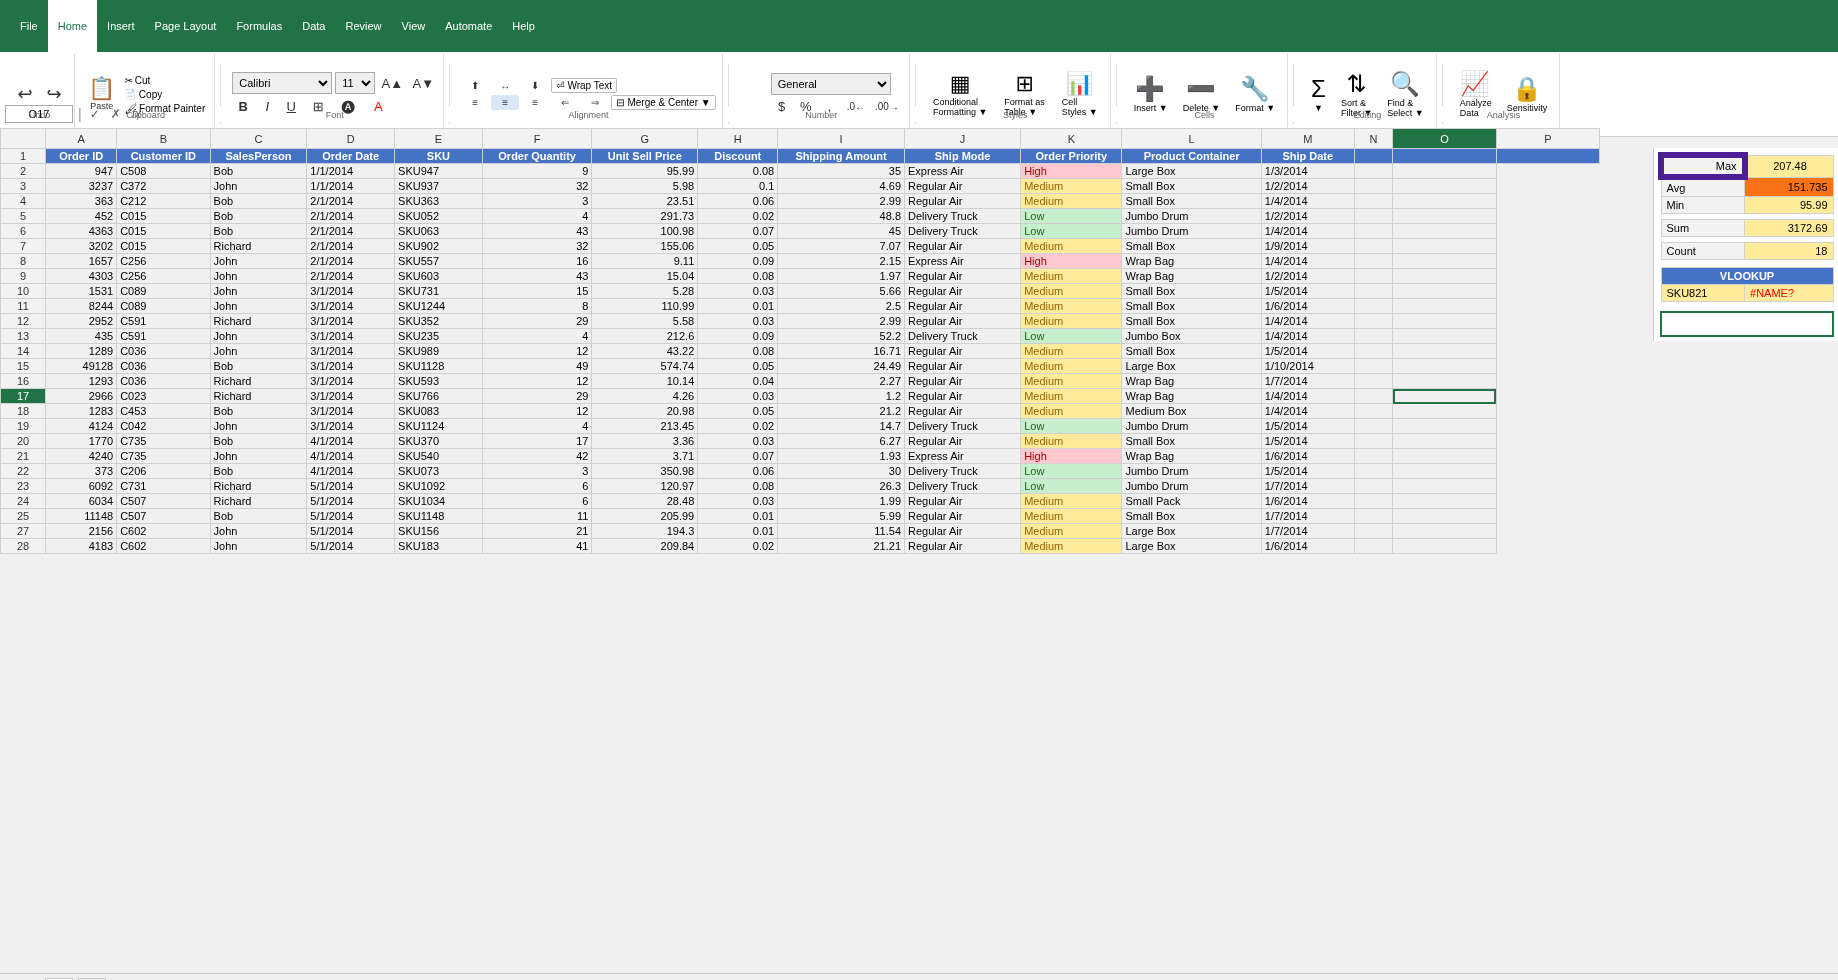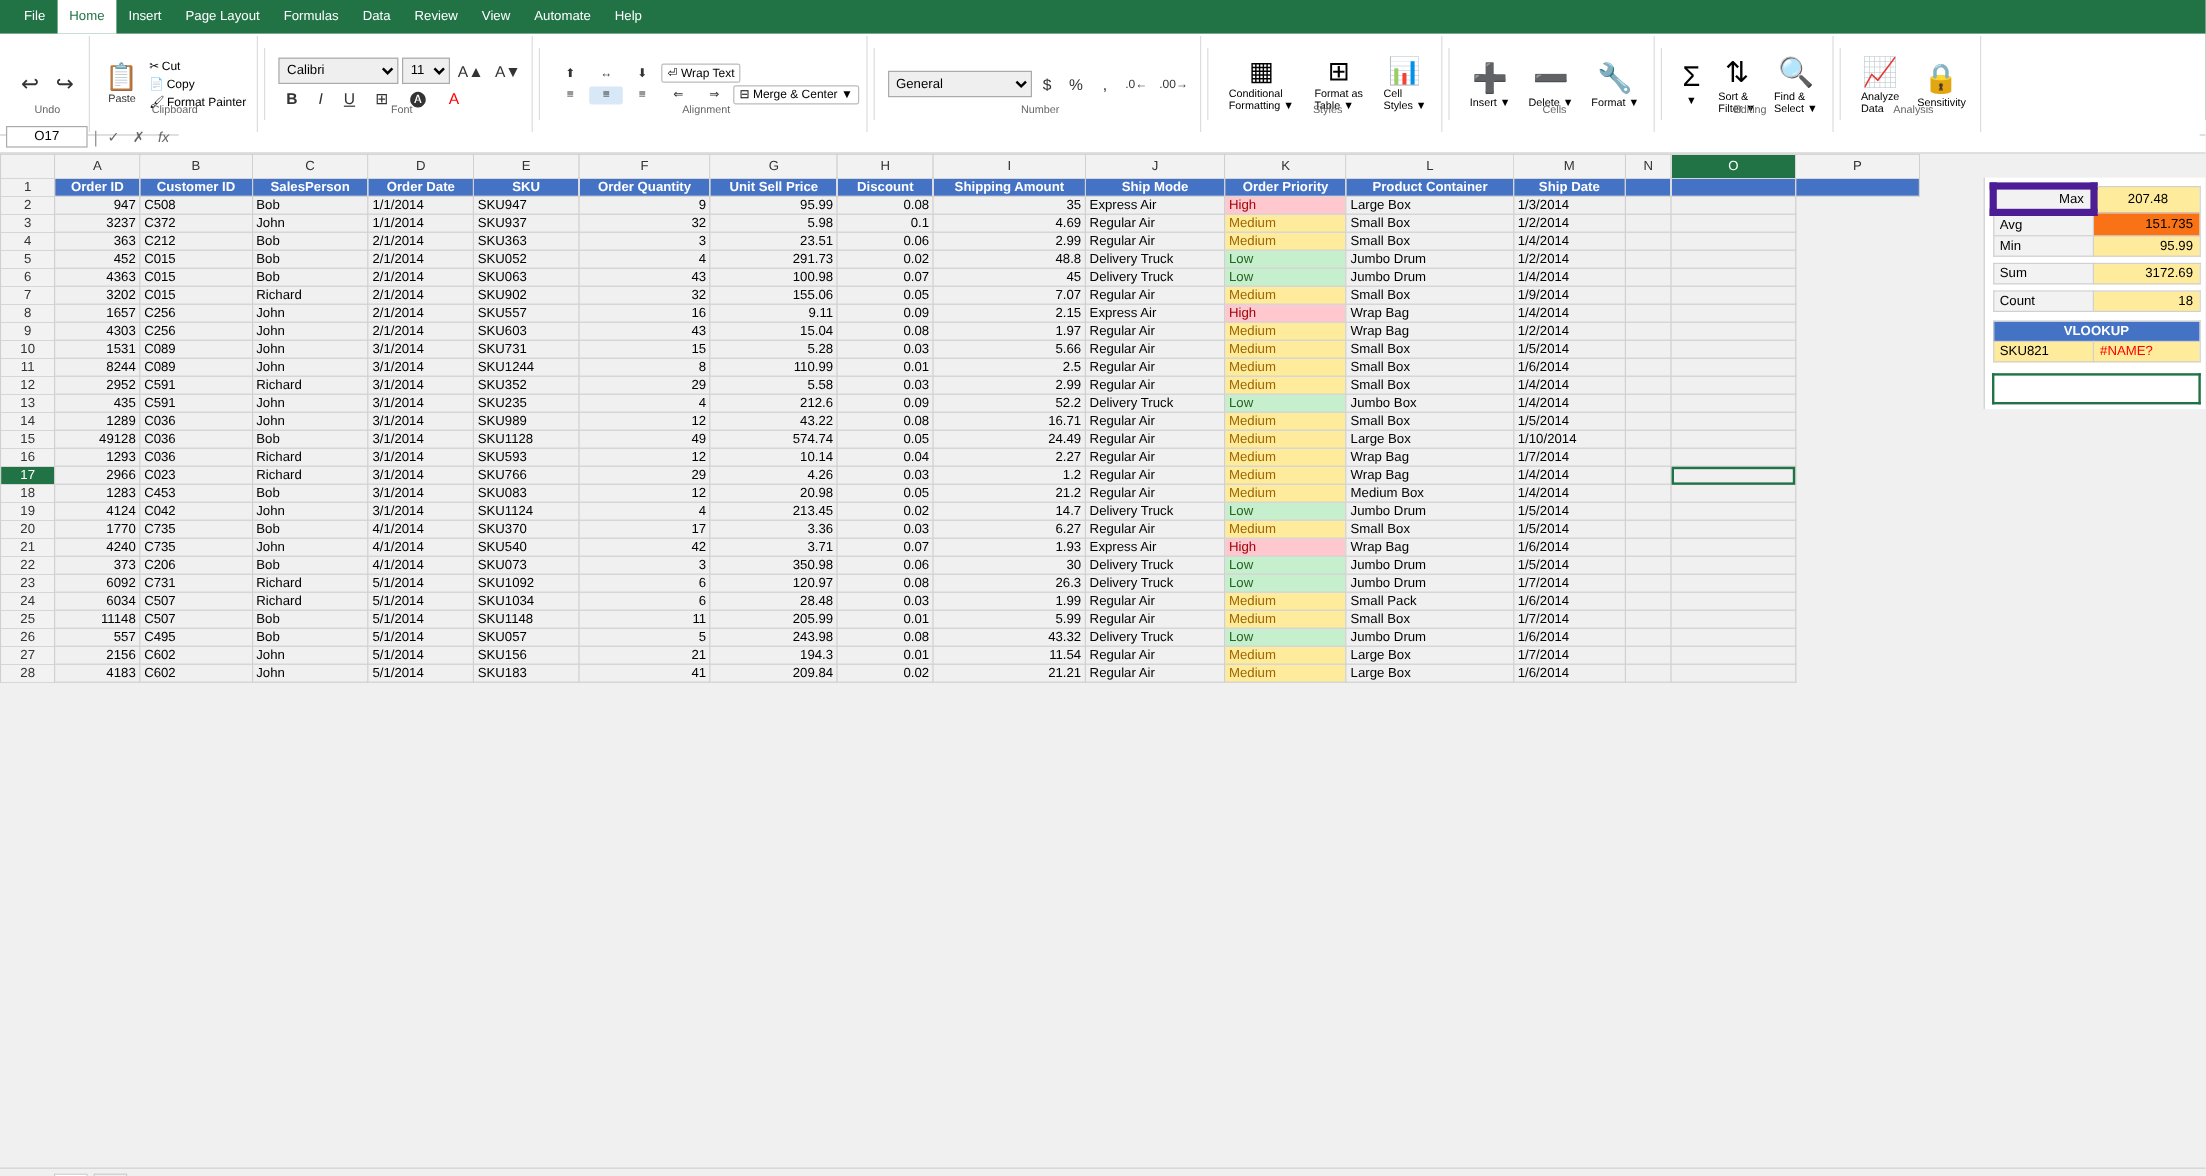--- a/index.html
+++ b/index.html
@@ -1,21 +1,21 @@
 <!DOCTYPE html>
 <html><head>
   <meta charset="utf-8">
   <style>
     * { box-sizing: border-box; margin: 0; padding: 0; }
     body { font-family: 'Segoe UI', Arial, sans-serif; font-size: 11px; background: #f0f0f0; overflow: hidden; }
 
     
     .ribbon { background: #217346; height: 100px; display: flex; flex-direction: column; }
     .ribbon-tabs { display: flex; background: #217346; padding-left: 10px; }
-    .ribbon-tab { color: white; font-size: 11px; padding: 8px 10px; cursor: pointer; }
+    .ribbon-tab { color: white; font-size: 11px; padding: 20px 10px; cursor: pointer; }
     .ribbon-tab.active { background: white; color: #217346; }
     .ribbon-content { background: white; flex: 1; display: flex; align-items: center; padding: 2px 5px; border-bottom: 1px solid #ccc; gap: 2px; }
 
     .ribbon-group { display: flex; flex-direction: column; align-items: center; padding: 2px 6px; border-right: 1px solid #ddd; height: 80px; justify-content: center; position: relative; }
     .ribbon-group-label { font-size: 9px; color: #666; position: absolute; bottom: 14px; left: 50%; transform: translateX(-50%); white-space: nowrap; }
 
     .ribbon-btn { display: flex; flex-direction: column; align-items: center; justify-content: center; cursor: pointer; padding: 2px 4px; border-radius: 2px; min-width: 28px; font-size: 10px; color: #333; }
     .ribbon-btn .icon { font-size: 18px; line-height: 1; }
     .ribbon-btn .label { font-size: 9px; margin-top: 1px; white-space: nowrap; }
 
@@ -155,21 +155,21 @@
           <div class="ribbon-btn">⇒</div>
           <div class="ribbon-btn-sm" style="border:1px solid #bbb;padding:1px 4px;font-size:10px;">⊟ Merge &amp; Center ▼</div>
         </div>
       </div>
       <span class="ribbon-group-label">Alignment</span>
     </div>
 
     <div class="separator"></div>
 
     <div class="ribbon-group" style="min-width:110px;">
-      <div style="display:flex;gap:2px;">
+      <div style="display:flex;flex-direction:column;gap:2px;margin-left:31px;">
         <select class="number-format-selector">
           <option>General</option>
         </select>
         <div style="display:flex;align-items:center;gap:2px;">
           <div class="ribbon-btn" style="font-size:13px;min-width:22px;">$</div>
           <div class="ribbon-btn" style="font-size:13px;min-width:22px;">%</div>
           <div class="ribbon-btn" style="font-size:13px;min-width:22px;">,</div>
           <div class="ribbon-btn" style="font-size:10px;min-width:26px;">.0←</div>
           <div class="ribbon-btn" style="font-size:10px;min-width:26px;">.00→</div>
         </div>
@@ -755,38 +755,20 @@
             <td class="num">0.01</td>
             <td class="num">5.99</td>
             <td>Regular Air</td>
             <td class="cell-medium">Medium</td>
             <td>Small Box</td>
             <td>1/7/2014</td>
             <td></td>
             <td></td>
           </tr>
           <tr>
-            <td class="row-header">26</td>
-            <td class="num">557</td>
-            <td>C495</td>
-            <td>Bob</td>
-            <td>5/1/2014</td>
-            <td>SKU057</td>
-            <td class="num">5</td>
-            <td class="num">243.98</td>
-            <td class="num">0.08</td>
-            <td class="num">43.32</td>
-            <td>Delivery Truck</td>
-            <td class="cell-low">Low</td>
-            <td>Jumbo Drum</td>
-            <td>1/6/2014</td>
-            <td></td>
-            <td></td>
-          </tr>
-          <tr>
             <td class="row-header">27</td>
             <td class="num">2156</td>
             <td>C602</td>
             <td>John</td>
             <td>5/1/2014</td>
             <td>SKU156</td>
             <td class="num">21</td>
             <td class="num">194.3</td>
             <td class="num">0.01</td>
             <td class="num">11.54</td>

